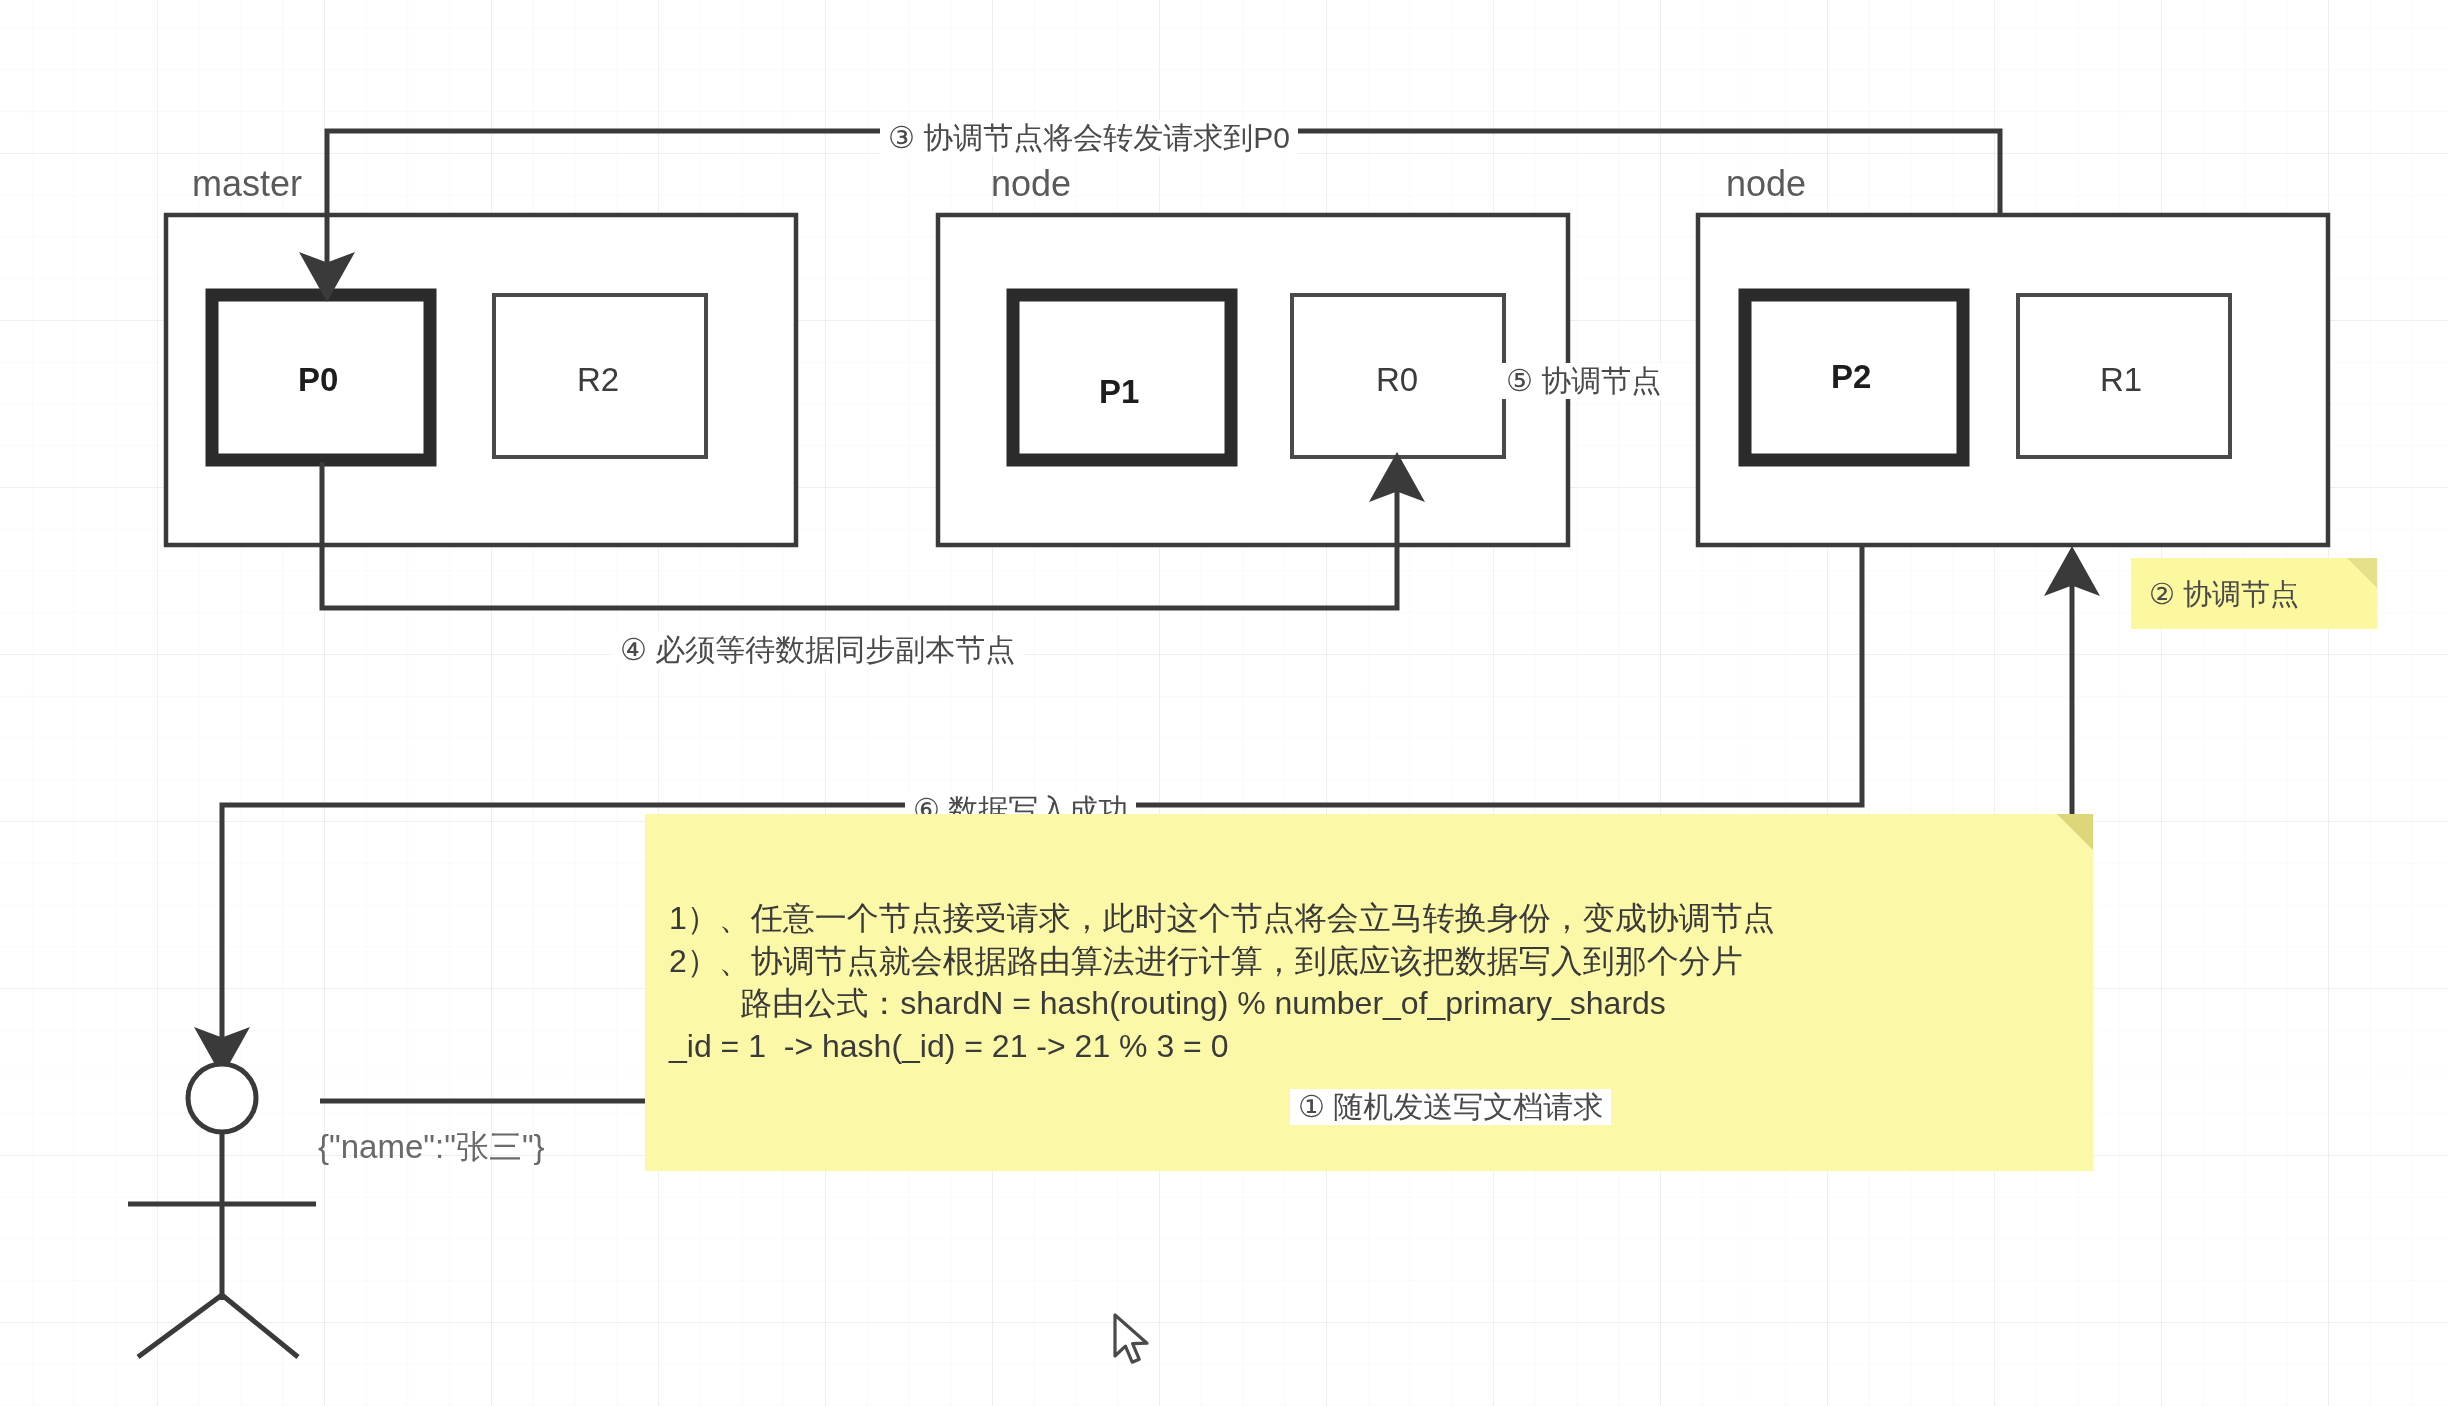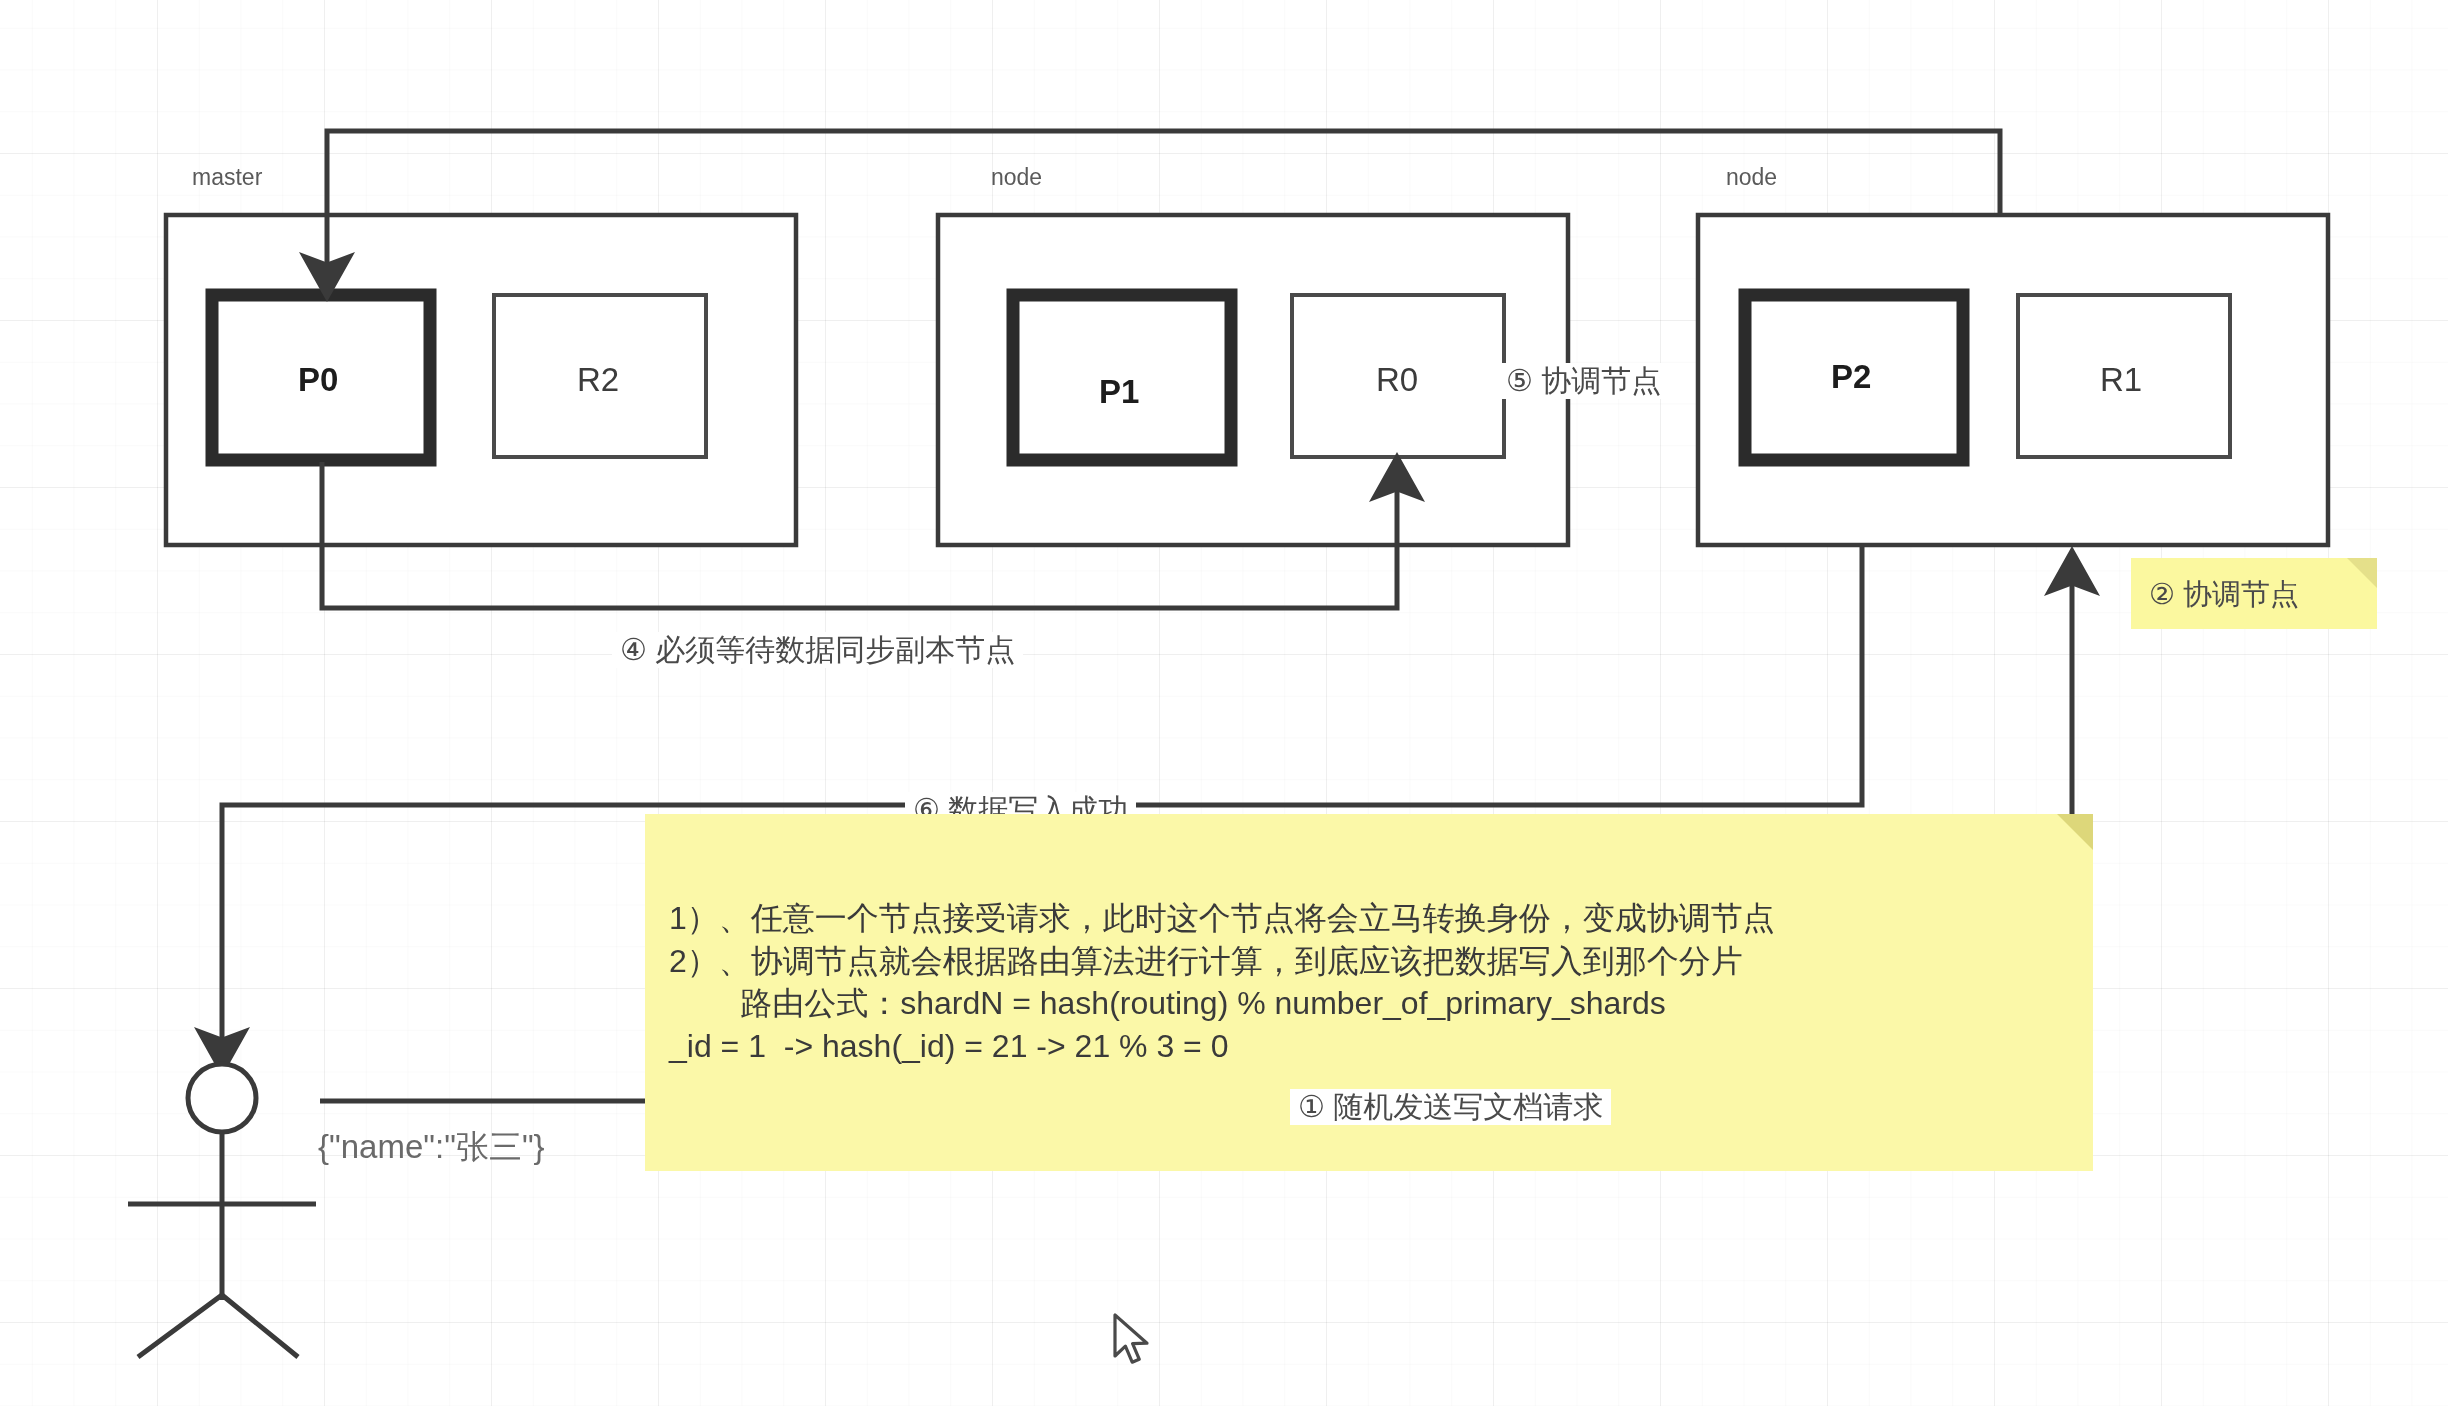--- a/index.html
+++ b/index.html
@@ -27,21 +27,21 @@
     color:#4f4f4f;
     white-space:nowrap;
     line-height:1;
   }
   .edge-lbl{
     background:#ffffff;
     padding:3px 8px;
     font-size:30px;
     color:#4a4a4a;
   }
-  .node-cap{font-size:23px;color:#5a5a5a;}
+  .node-cap{font-size:36px;color:#5a5a5a;}
   .shard-lbl{
     position:absolute;
     font-size:33px;
     color:#3c3c3c;
     white-space:nowrap;
     line-height:1;
   }
   .shard-lbl.primary{font-weight:bold;color:#1d1d1d;}
 
   .sticky{
@@ -137,20 +137,21 @@
 
   <div class="shard-lbl primary" style="left:298px;top:363px;">P0</div>
   <div class="shard-lbl" style="left:577px;top:363px;">R2</div>
 
   <div class="shard-lbl primary" style="left:1099px;top:375px;">P1</div>
   <div class="shard-lbl" style="left:1376px;top:363px;">R0</div>
 
   <div class="shard-lbl primary" style="left:1831px;top:360px;">P2</div>
   <div class="shard-lbl" style="left:2100px;top:363px;">R1</div>
 
+  <div class="lbl edge-lbl" style="left:880px;top:120px;">③ 协调节点将会转发请求到P0</div>
 
   <div class="lbl edge-lbl" style="left:612px;top:596px;margin-top:36px;">④ 必须等待数据同步副本节点</div>
 
   <div class="lbl edge-lbl" style="left:1498px;top:363px;">⑤ 协调节点</div>
 
   <div class="lbl edge-lbl" style="left:905px;top:792px;">⑥ 数据写入成功</div>
 
   <div class="lbl edge-lbl" style="left:1290px;top:1089px;z-index:5;">① 随机发送写文档请求</div>
 
   <div class="sticky" id="note-small">

